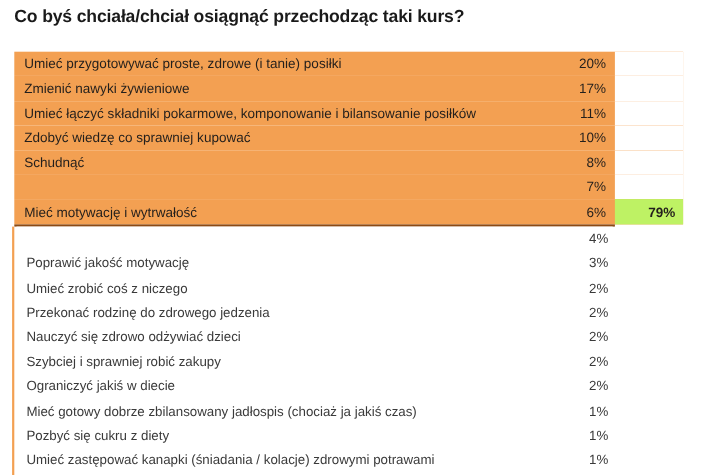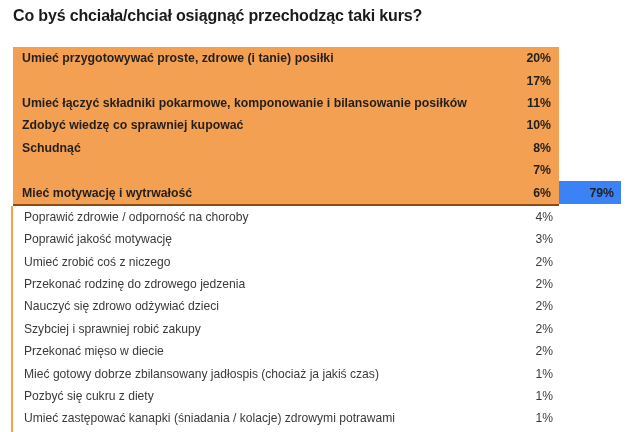--- a/index.html
+++ b/index.html
@@ -58,21 +58,21 @@
     transform: translateY(-50%);
     line-height: 1;
   }
 
   
   .row.hl {
     background: #F3A052;
   }
   .row.hl .label,
   .row.hl .value {
-    font-weight: bold;
+    font-weight: normal;
     font-size: 12.3px;
     color: #231f1c;
   }
   
   .row.hl::after {
     content: "";
     position: absolute;
     right: 0;
     top: 0;
     bottom: 0;
@@ -91,21 +91,21 @@
     top: 0;
     bottom: 0;
     display: flex;
     align-items: center;
     justify-content: flex-end;
     padding-right: 7px;
     box-sizing: border-box;
     font-weight: bold;
     font-size: 12.3px;
     color: #231f1c;
-    background: #3b82f6;
+    background: #bef264;
   }
 
   
   #highlight-divider {
     position: relative;
     height: 2px;
     background: #8C4A14;
     width: 546px;
   }
 
@@ -134,20 +134,21 @@
 
 <div id="page-title">Co byś chciała/chciał osiągnąć przechodząc taki kurs?</div>
 
 <div id="results-table">
   <div id="highlight-group">
       <div class="row hl">
         <span class="label">Umieć przygotowywać proste, zdrowe (i tanie) posiłki</span>
         <span class="value">20%</span>
       </div>
       <div class="row hl">
+        <span class="label">Zmienić nawyki żywieniowe</span>
         <span class="value">17%</span>
       </div>
       <div class="row hl">
         <span class="label">Umieć łączyć składniki pokarmowe, komponowanie i bilansowanie posiłków</span>
         <span class="value">11%</span>
       </div>
       <div class="row hl">
         <span class="label">Zdobyć wiedzę co sprawniej kupować</span>
         <span class="value">10%</span>
       </div>
@@ -160,21 +161,20 @@
       </div>
       <div class="row hl with-total">
         <span class="label">Mieć motywację i wytrwałość</span>
         <span class="value">6%</span>
         <span class="total">79%</span>
       </div>
     </div>
   <div id="highlight-divider"></div>
   <div id="plain-group">
       <div class="row plain">
-        <span class="label">Poprawić zdrowie / odporność na choroby</span>
         <span class="value">4%</span>
       </div>
       <div class="row plain">
         <span class="label">Poprawić jakość motywację</span>
         <span class="value">3%</span>
       </div>
       <div class="row plain">
         <span class="label">Umieć zrobić coś z niczego</span>
         <span class="value">2%</span>
       </div>
@@ -184,21 +184,21 @@
       </div>
       <div class="row plain">
         <span class="label">Nauczyć się zdrowo odżywiać dzieci</span>
         <span class="value">2%</span>
       </div>
       <div class="row plain">
         <span class="label">Szybciej i sprawniej robić zakupy</span>
         <span class="value">2%</span>
       </div>
       <div class="row plain">
-        <span class="label">Przekonać mięso w diecie</span>
+        <span class="label">Ograniczyć jakiś w diecie</span>
         <span class="value">2%</span>
       </div>
       <div class="row plain">
         <span class="label">Mieć gotowy dobrze zbilansowany jadłospis (chociaż ja jakiś czas)</span>
         <span class="value">1%</span>
       </div>
       <div class="row plain">
         <span class="label">Pozbyć się cukru z diety</span>
         <span class="value">1%</span>
       </div>

